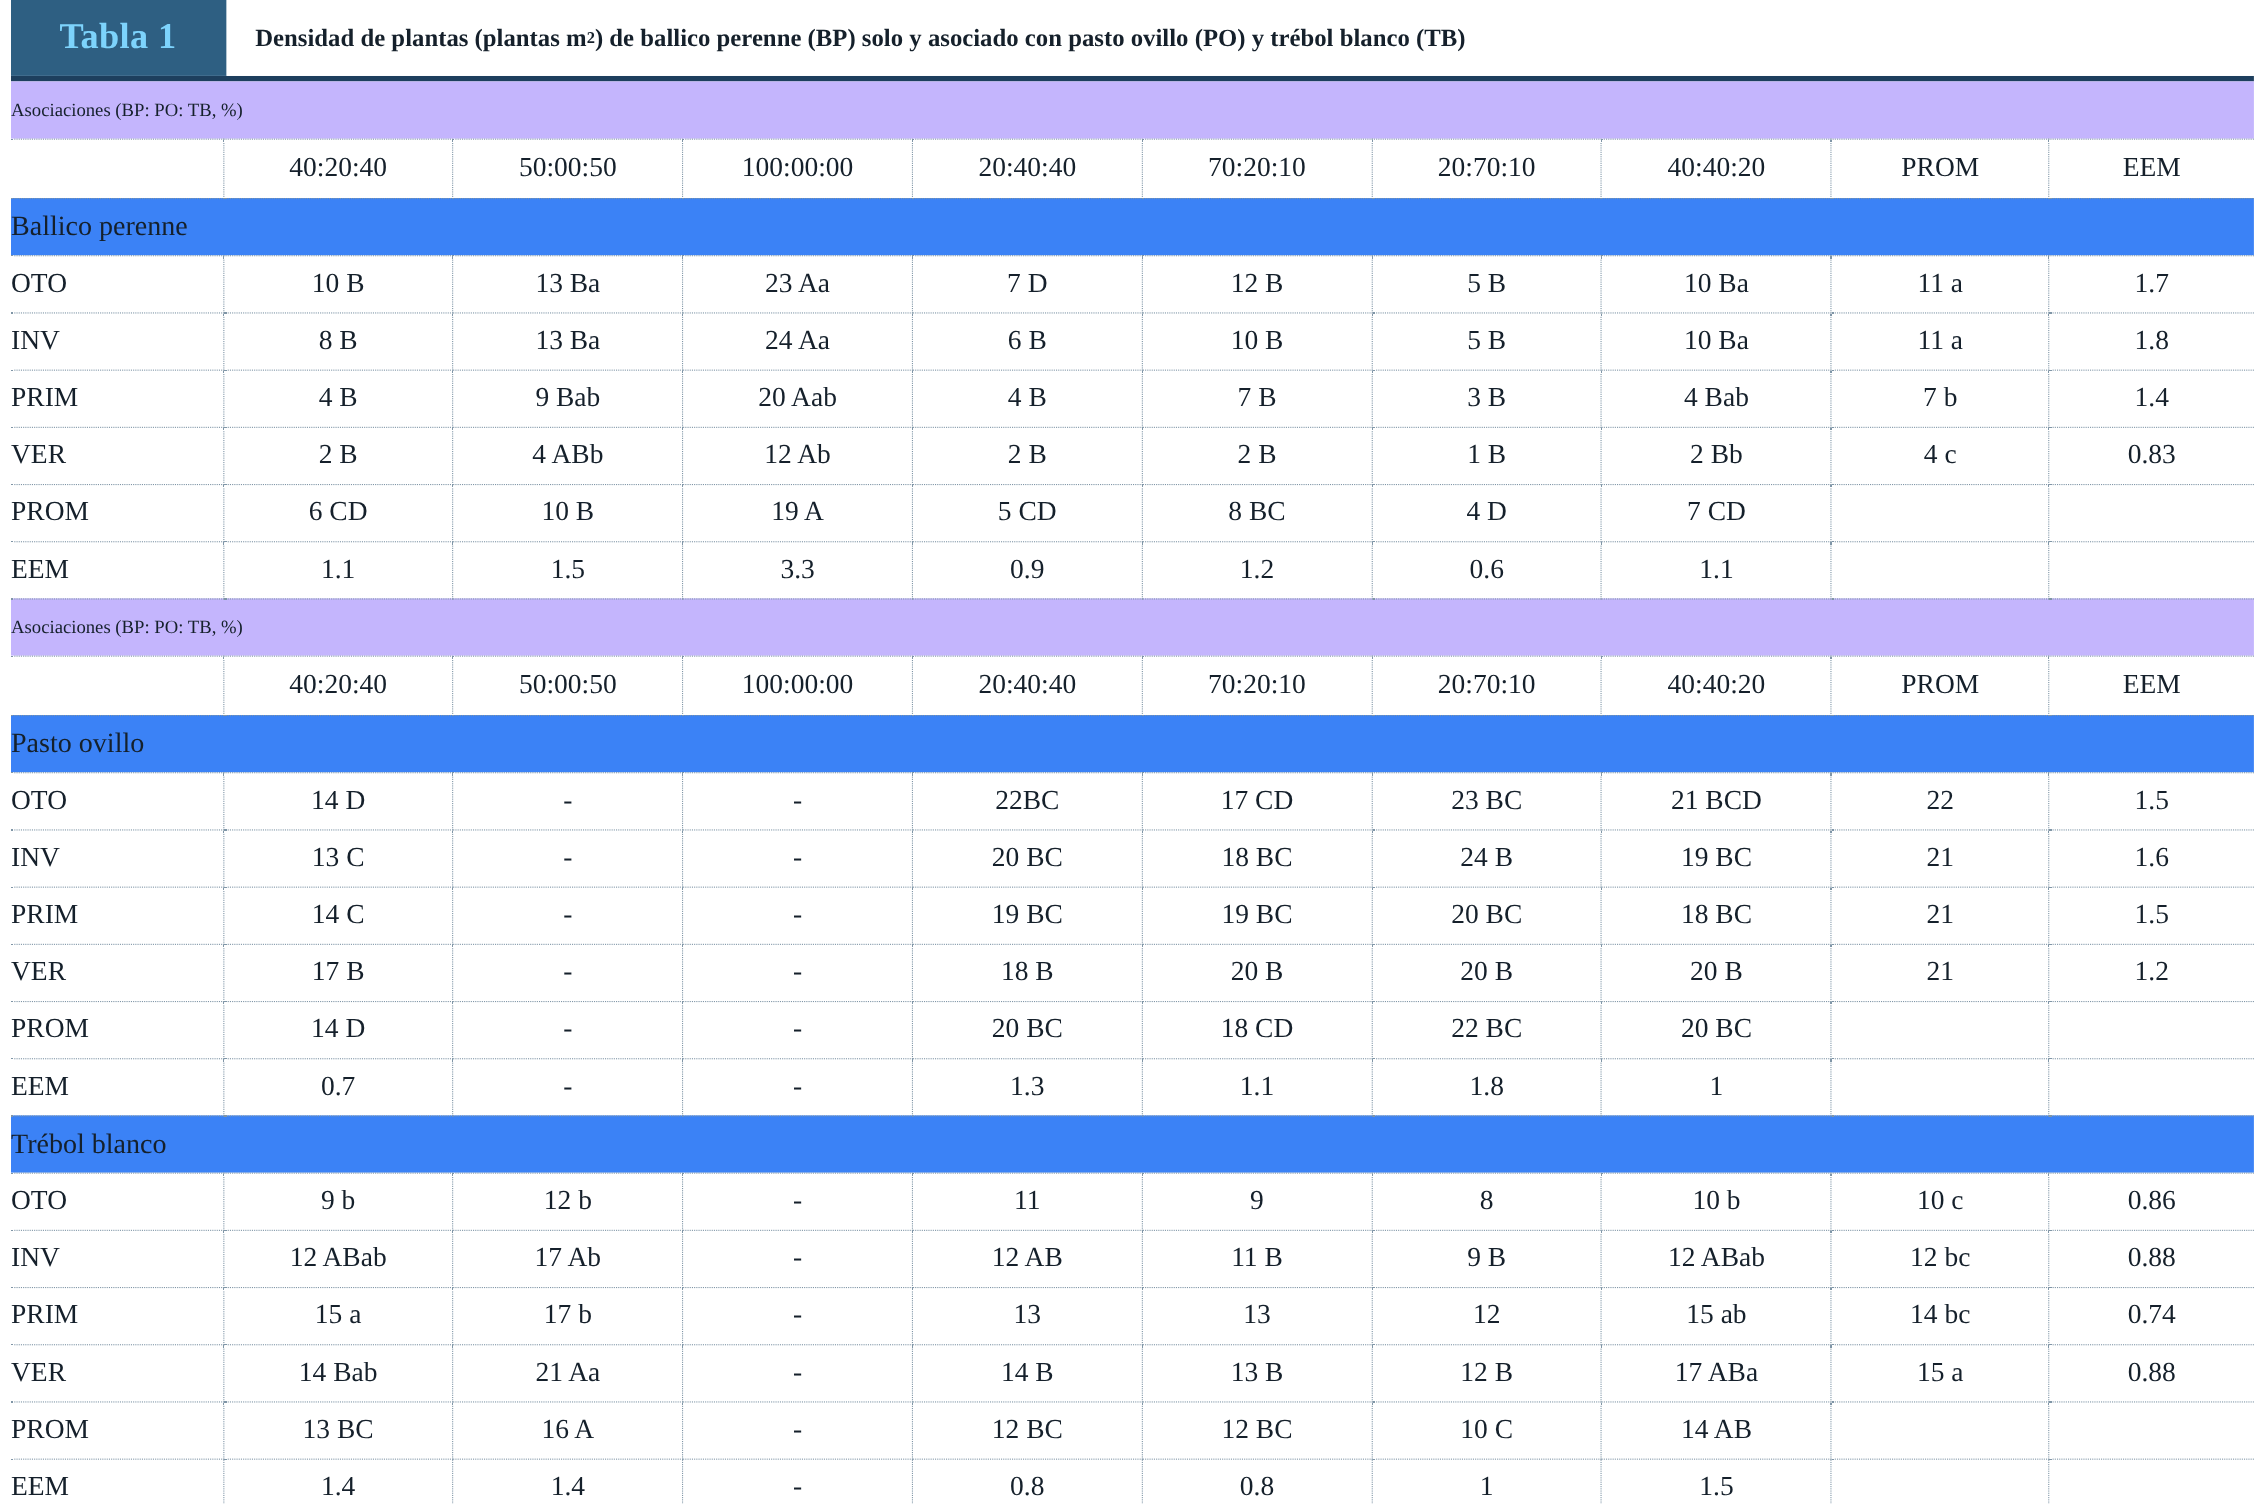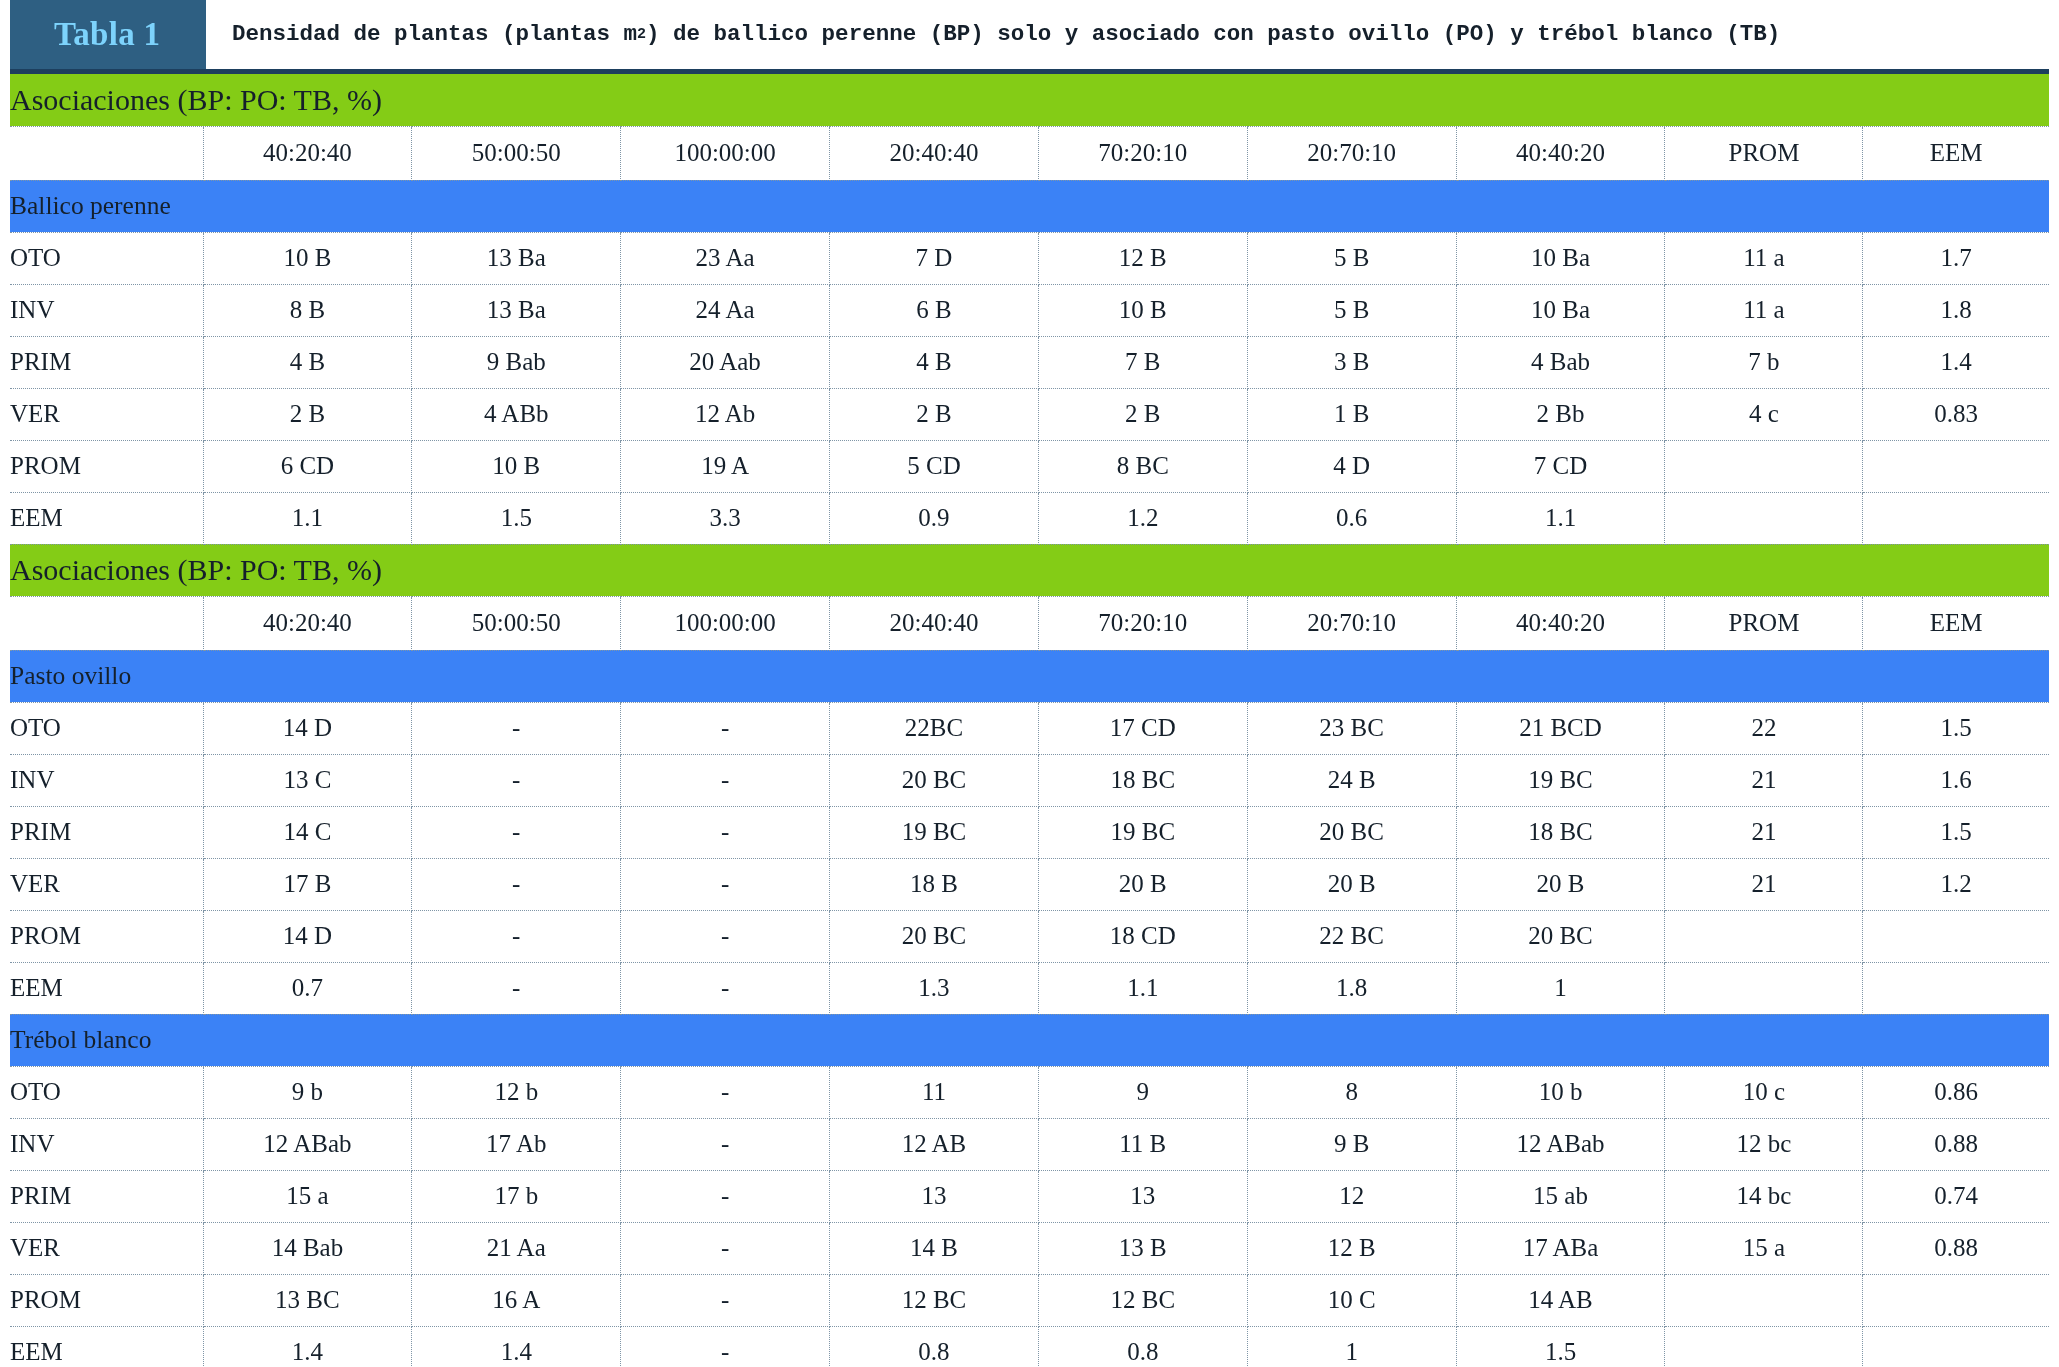--- a/index.html
+++ b/index.html
@@ -44,21 +44,20 @@
     flex: 1;
     display: flex;
     align-items: center;
     padding-left: 26px;
     padding-right: 10px;
     font-size: 22.5px;
     font-weight: bold;
     color: #15202b;
     background: #ffffff;
     line-height: 1.2;
-    font-family: Liberation Mono, monospace;
   }
   .title-caption sup { font-size: 15px; vertical-align: super; }
 
   
   table.main {
     width: 100%;
     border-collapse: collapse;
     table-layout: fixed;
     font-size: 25px;
     color: #15202b;
@@ -80,23 +79,23 @@
   td.section {
     background: #3b82f6;
     font-weight: bold;
     font-size: 25.5px;
     padding-left: 14px;
     border-bottom: 1px dotted #7f95a6;
   }
 
   
   td.assoc {
-    background: #84cc16;
+    background: #c4b5fd;
     font-weight: bold;
-    font-size: 30px;
+    font-size: 17px;
     padding-left: 14px;
     border-bottom: 1px dotted #7f95a6;
   }
 
   
   td.collab {
     text-align: center;
     font-size: 25px;
     border-bottom: 1px dotted #7f95a6;
     border-right: 1px dotted #7f95a6;

